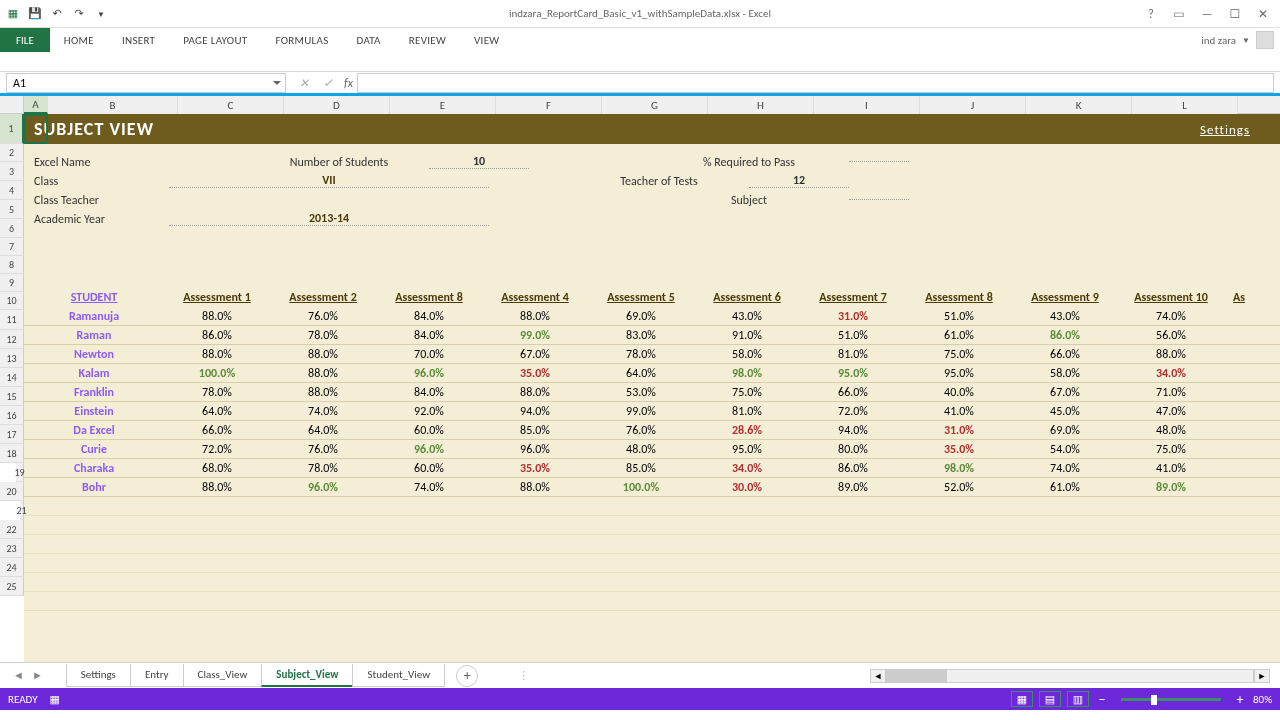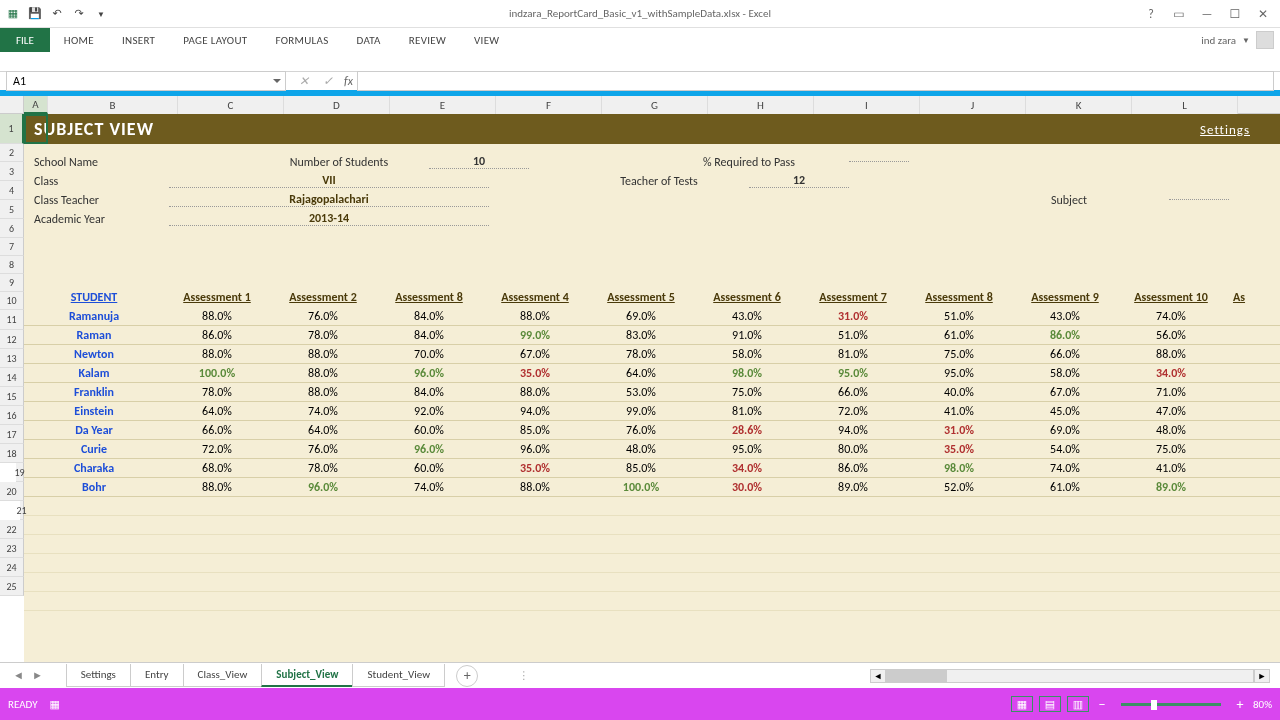--- a/index.html
+++ b/index.html
@@ -9,21 +9,21 @@
 .titlebar .icon{width:18px;height:18px;display:flex;align-items:center;justify-content:center;font-size:11px}
 .titlebar .title{position:absolute;left:50%;transform:translateX(-50%);color:#666}
 .titlebar .right-icons{margin-left:auto;display:flex;gap:2px;padding-right:4px}
 .titlebar .win-btn{width:26px;height:20px;display:flex;align-items:center;justify-content:center;font-size:12px;color:#666}
 .ribbon-tabs{height:24px;background:#fff;display:flex;align-items:center;font-size:11px}
 .ribbon-tabs .file-tab{background:#217346;color:#fff;padding:0 16px;height:100%;display:flex;align-items:center;font-weight:400}
 .ribbon-tabs .tab{padding:0 14px;height:100%;display:flex;align-items:center;color:#444;text-transform:uppercase;letter-spacing:.3px}
 .ribbon-tabs .user{margin-left:auto;padding-right:6px;display:flex;align-items:center;gap:6px;color:#666;font-size:11px}
 .ribbon-tabs .avatar{width:18px;height:18px;background:#ddd;border:1px solid #ccc}
 .collapsed-ribbon{height:20px;background:#fff;border-bottom:1px solid #d4d4d4}
-.formula-bar{height:24px;background:#fff;border-bottom:6px solid #0ea5e9;display:flex;align-items:center;font-size:12px}
+.formula-bar{height:24px;background:#fff;border-bottom:3px solid #0ea5e9;display:flex;align-items:center;font-size:12px}
 .name-box{width:280px;height:20px;border:1px solid #ccc;margin:0 6px;padding:0 6px;display:flex;align-items:center;background:#fff;position:relative}
 .name-box::after{content:"";position:absolute;right:4px;top:7px;border:4px solid transparent;border-top-color:#666}
 .fb-btn{width:24px;height:20px;display:flex;align-items:center;justify-content:center;color:#aaa;font-style:italic;font-size:12px}
 .fx{font-style:italic;color:#666;font-size:12px;padding:0 4px}
 .formula-input{flex:1;height:20px;border:1px solid #ccc;margin-right:6px;background:#fff}
 .sheet-area{position:relative;height:566px;background:#fff;display:flex}
 .col-headers{position:absolute;top:0;left:0;right:0;height:18px;background:#f0f0f0;border-bottom:1px solid #ccc;display:flex;z-index:2}
 .corner{width:24px;height:18px;background:#f0f0f0;border-right:1px solid #ccc;border-bottom:1px solid #ccc}
 .col-h{height:18px;border-right:1px solid #ddd;display:flex;align-items:center;justify-content:center;font-size:11px;color:#444;background:#f0f0f0}
 .col-h.active{background:#d5e3cf;border-bottom:2px solid #217346}
@@ -41,36 +41,36 @@
 .info-val2{width:100px;text-align:center;border-bottom:1px dotted #999;font-weight:bold}
 .info-label3{margin-left:120px;width:200px;text-align:center}
 .info-val3{width:60px;border-bottom:1px dotted #999}
 .spacer{height:55px}
 .data-table{font-size:12px;width:100%}
 .data-table .hdr{display:flex;height:20px;align-items:center;font-weight:bold;color:#4a3a0a}
 .data-table .hdr .c{text-align:center;text-decoration:underline}
 .data-table .hdr .c:first-child{width:140px}
 .data-table .dr{display:flex;height:19px;align-items:center;border-bottom:1px solid #d8cfa8}
 .data-table .c{width:106px;text-align:center}
-.data-table .c:first-child{width:140px;font-weight:bold;color:#1d4ed8;text-align:center}
+.data-table .c:first-child{width:140px;font-weight:bold;color:#8b5cf6;text-align:center}
 .green{color:#5a8a3a;font-weight:bold}
 .red{color:#b03030;font-weight:bold}
 .empty-rows .er{height:19px;border-bottom:1px solid #e8e0c0}
 .selection{position:absolute;top:18px;left:24px;width:24px;height:30px;border:2px solid #217346;z-index:3;pointer-events:none}
 .sheet-tabs{height:26px;background:#fff;border-top:1px solid #ccc;display:flex;align-items:center;font-size:11px;padding-left:10px;position:relative}
 .sheet-tabs .nav{display:flex;gap:2px;color:#888;margin-right:20px}
 .sheet-tabs .nav span{padding:0 3px}
 .sheet-tabs .stab{padding:4px 14px;border:1px solid #ccc;border-top:none;background:#fff;color:#444;margin-right:-1px}
 .sheet-tabs .stab.active{background:#fff;font-weight:bold;color:#217346;border-bottom:2px solid #217346}
 .sheet-tabs .add{width:22px;height:22px;border:1px solid #ccc;border-radius:50%;display:flex;align-items:center;justify-content:center;margin-left:12px;color:#666;font-size:14px}
 .sheet-tabs .hscroll{position:absolute;right:10px;width:400px;height:14px;display:flex;align-items:center}
 .sheet-tabs .hscroll .btn{width:16px;height:14px;border:1px solid #ccc;display:flex;align-items:center;justify-content:center;font-size:9px;background:#f0f0f0}
 .sheet-tabs .hscroll .track{flex:1;height:14px;border:1px solid #ccc;background:#f0f0f0;position:relative}
 .sheet-tabs .hscroll .thumb{position:absolute;left:0;width:60px;height:12px;background:#ccc}
-.statusbar{height:32px;background:#d946ef;color:#fff;display:flex;align-items:center;font-size:11px;padding:0 8px}
+.statusbar{height:22px;background:#6d28d9;color:#fff;display:flex;align-items:center;font-size:11px;padding:0 8px}
 .statusbar .ready{text-transform:uppercase}
 .statusbar .right{margin-left:auto;display:flex;align-items:center;gap:6px}
 .statusbar .view-btn{width:22px;height:16px;border:1px solid #3a9065;display:flex;align-items:center;justify-content:center}
 .statusbar .slider{width:100px;height:3px;background:#3a9065;position:relative;margin:0 6px}
 .statusbar .slider .th{position:absolute;left:30px;top:-3px;width:6px;height:10px;background:#fff}
 .statusbar .zbtn{width:14px;height:14px;display:flex;align-items:center;justify-content:center;font-size:14px}
 </style>
 </head>
 <body>
 
@@ -165,35 +165,34 @@
 
   <div class="selection"></div>
 
   <div class="grid">
     <div class="title-band">
       <span>SUBJECT VIEW</span>
       <span class="settings">Settings</span>
     </div>
     <div class="info-grid">
       <div class="info-row">
-        <div class="info-label">School Name</div>
+        <div class="info-label">Excel Name</div>
         <div class="info-label2">Number of Students</div>
         <div class="info-val2">10</div>
         <div class="info-label3">% Required to Pass</div>
         <div class="info-val3"></div>
       </div>
       <div class="info-row">
         <div class="info-label">Class</div>
         <div class="info-val">VII</div>
         <div class="info-label2">Teacher of Tests</div>
         <div class="info-val2">12</div>
       </div>
       <div class="info-row">
         <div class="info-label">Class Teacher</div>
-        <div class="info-val">Rajagopalachari</div>
         <div class="info-label2"></div>
           <div style="width:100px"></div>
         <div class="info-label3">Subject</div>
         <div class="info-val3"></div>
       </div>
       <div class="info-row">
         <div class="info-label">Academic Year</div>
         <div class="info-val">2013-14</div>
       </div>
     </div>
@@ -286,21 +285,21 @@
             <div class="c">92.0%</div>
             <div class="c">94.0%</div>
             <div class="c">99.0%</div>
             <div class="c">81.0%</div>
             <div class="c">72.0%</div>
             <div class="c">41.0%</div>
             <div class="c">45.0%</div>
             <div class="c">47.0%</div>
           </div>
           <div class="dr">
-            <div class="c">Da Year</div>
+            <div class="c">Da Excel</div>
             <div class="c">66.0%</div>
             <div class="c">64.0%</div>
             <div class="c">60.0%</div>
             <div class="c">85.0%</div>
             <div class="c">76.0%</div>
             <div class="c red">28.6%</div>
             <div class="c">94.0%</div>
             <div class="c red">31.0%</div>
             <div class="c">69.0%</div>
             <div class="c">48.0%</div>

